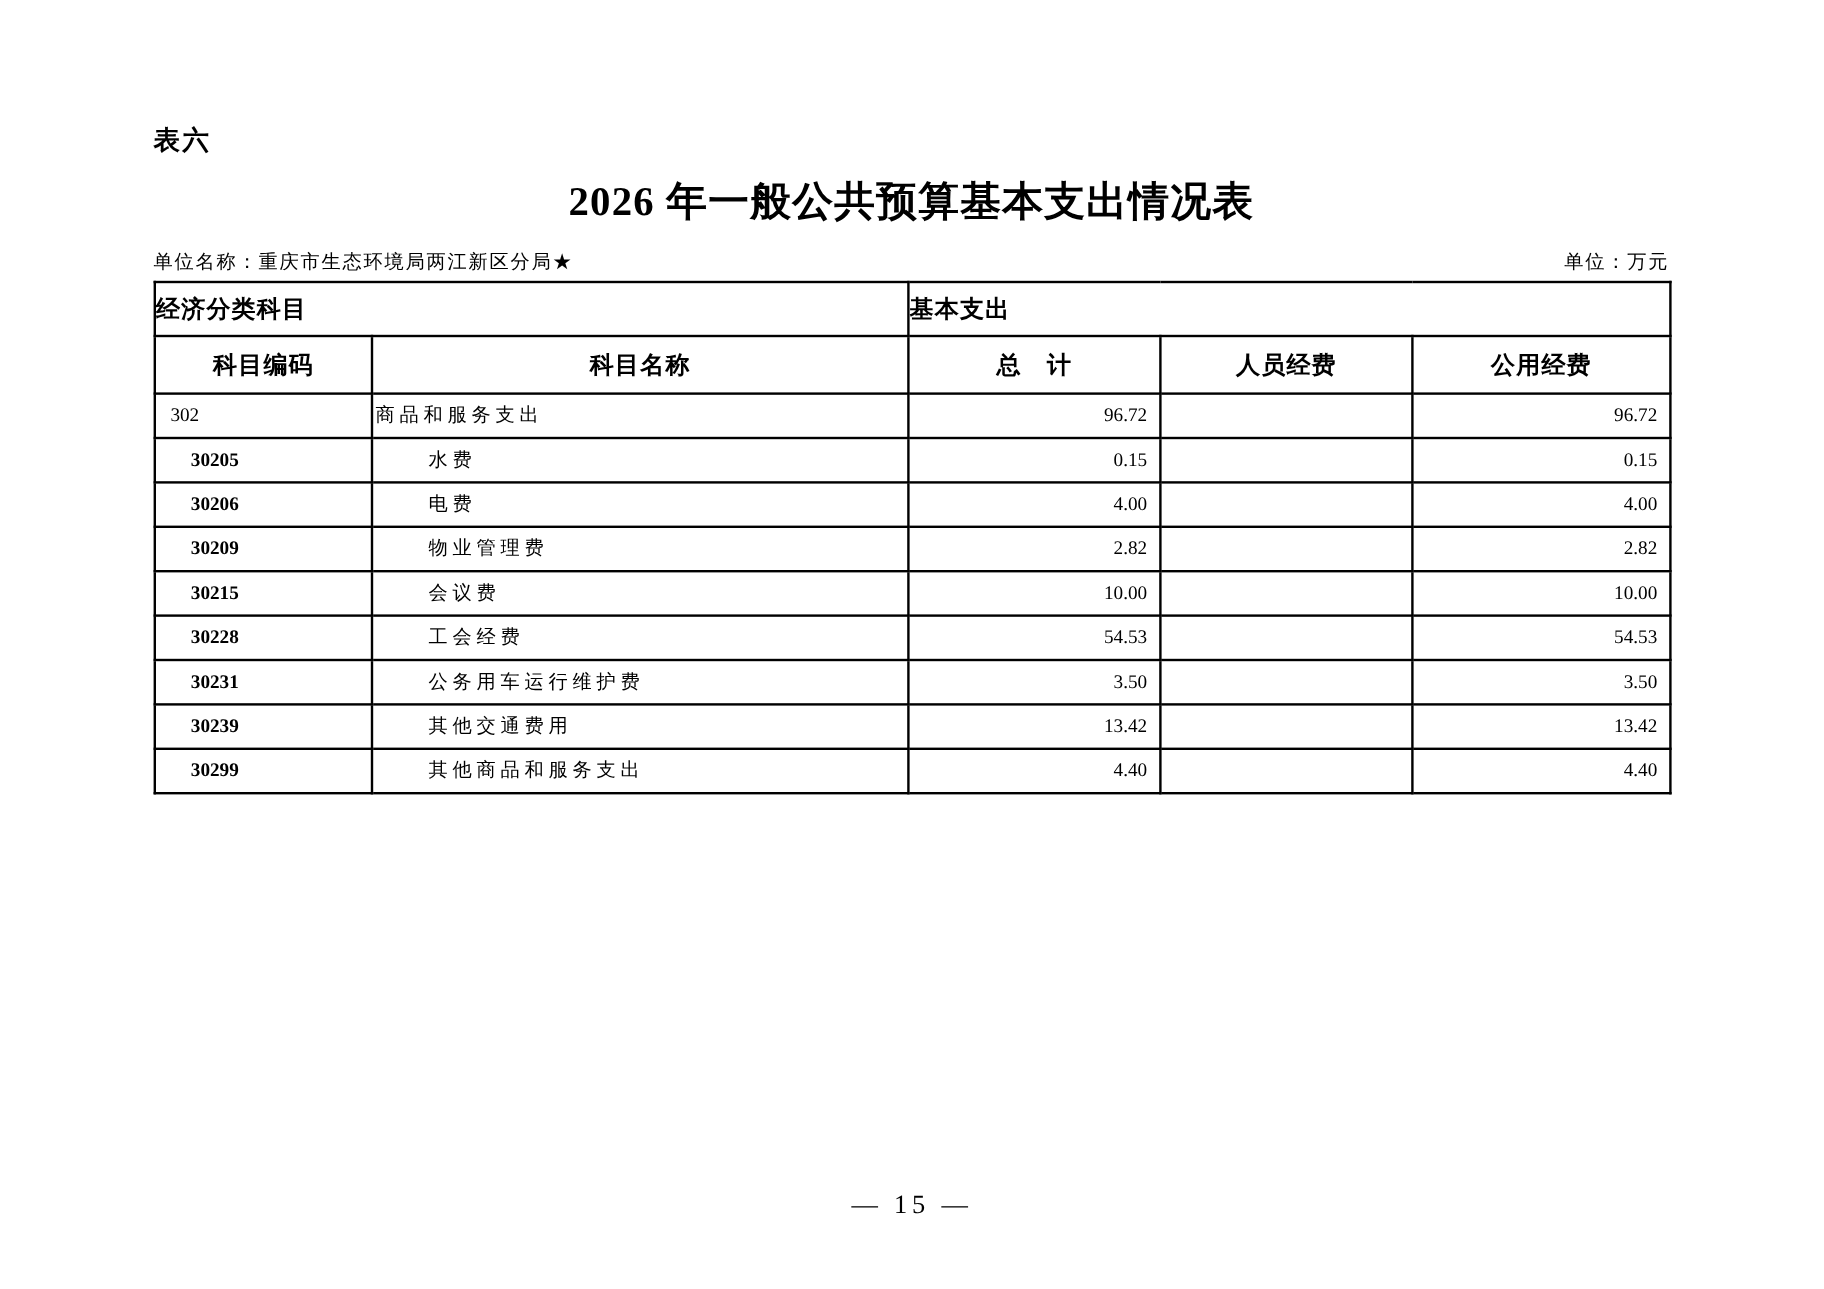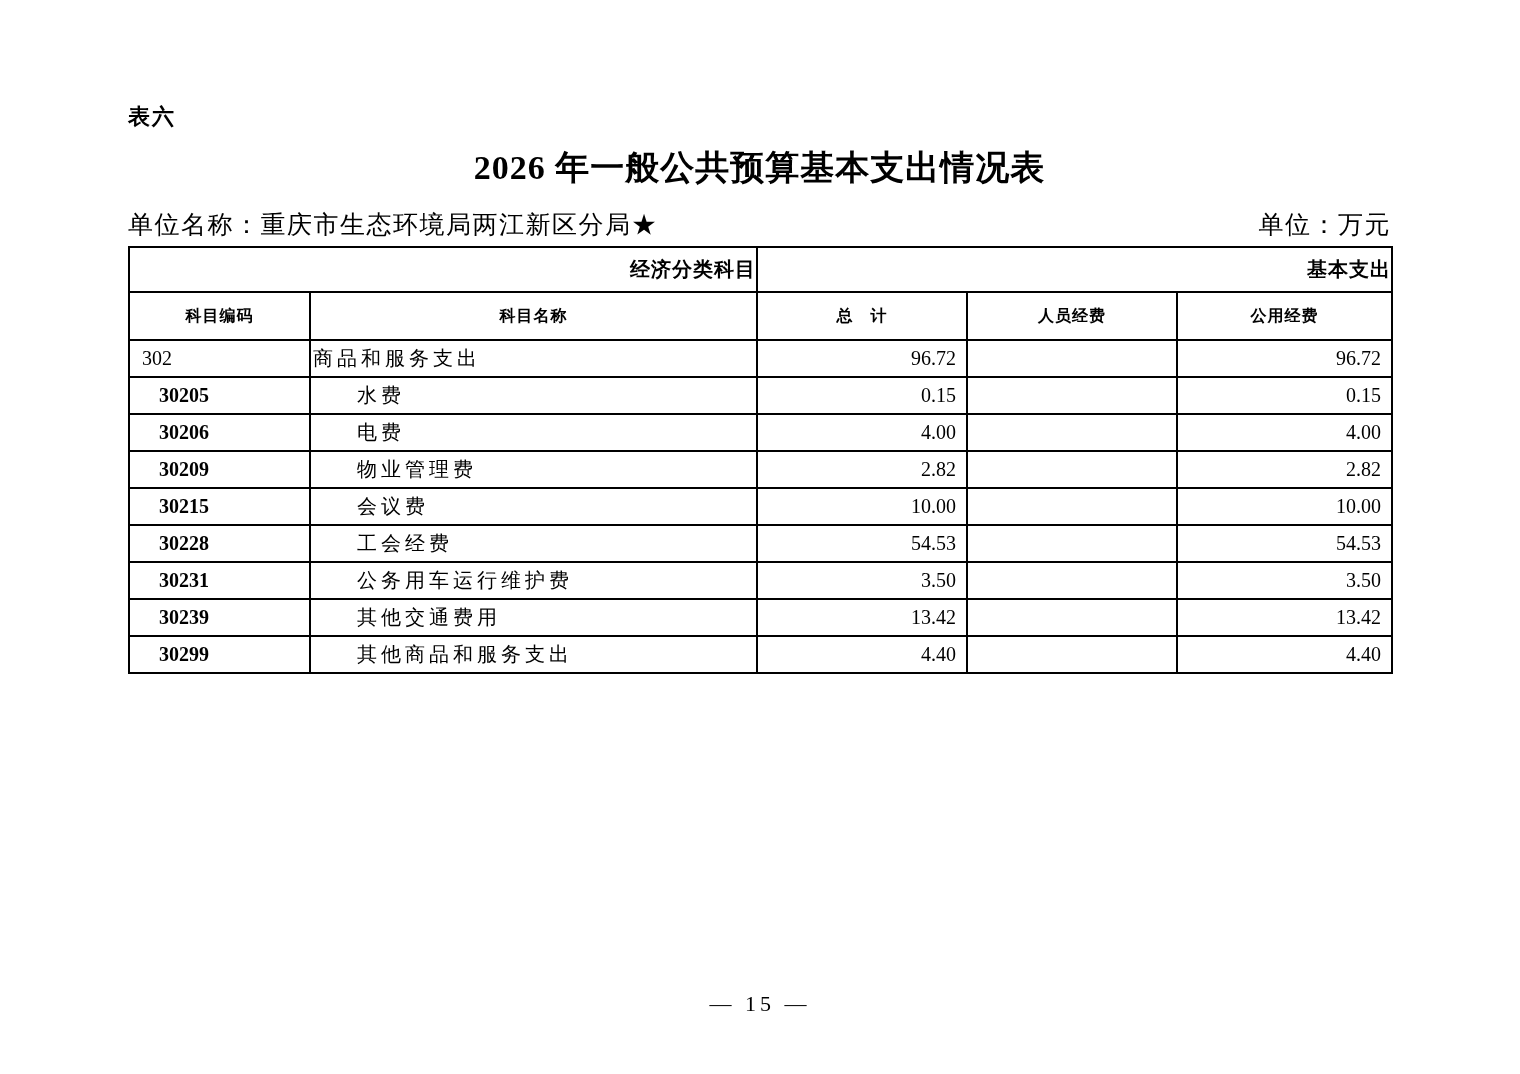--- a/index.html
+++ b/index.html
@@ -37,56 +37,56 @@
     font-weight: bold;
     font-size: 34px;
     letter-spacing: 1px;
   }
   .meta-row {
     margin-top: 17px;
     margin-bottom: 5px;
     display: flex;
     justify-content: space-between;
     align-items: flex-end;
-    font-size: 25px;
+    font-size: 16px;
     letter-spacing: 1.5px;
   }
   table.budget-table {
     width: 1263px;
     border-collapse: collapse;
     table-layout: fixed;
   }
   table.budget-table th,
   table.budget-table td {
     border: 2px solid #000000;
     overflow: hidden;
     white-space: nowrap;
   }
   tr.group-header th {
     height: 45px;
     font-family: "Liberation Sans", sans-serif;
     font-weight: bold;
     font-size: 20px;
     letter-spacing: 1px;
-    text-align: right;
+    text-align: left;
     vertical-align: middle;
   }
   tr.col-header th {
     height: 48px;
     font-family: "Liberation Sans", sans-serif;
     font-weight: bold;
-    font-size: 16px;
+    font-size: 20px;
     letter-spacing: 1px;
     text-align: center;
     vertical-align: middle;
     margin-top: 20px;
   }
   tbody td {
     height: 37px;
-    font-size: 20px;
+    font-size: 16px;
     vertical-align: middle;
   }
   td.c0 { 
     padding-left: 12px;
     text-align: left;
     font-family: "Liberation Serif", serif;
   }
   td.c1 { 
     padding-left: 2px;
     text-align: left;

